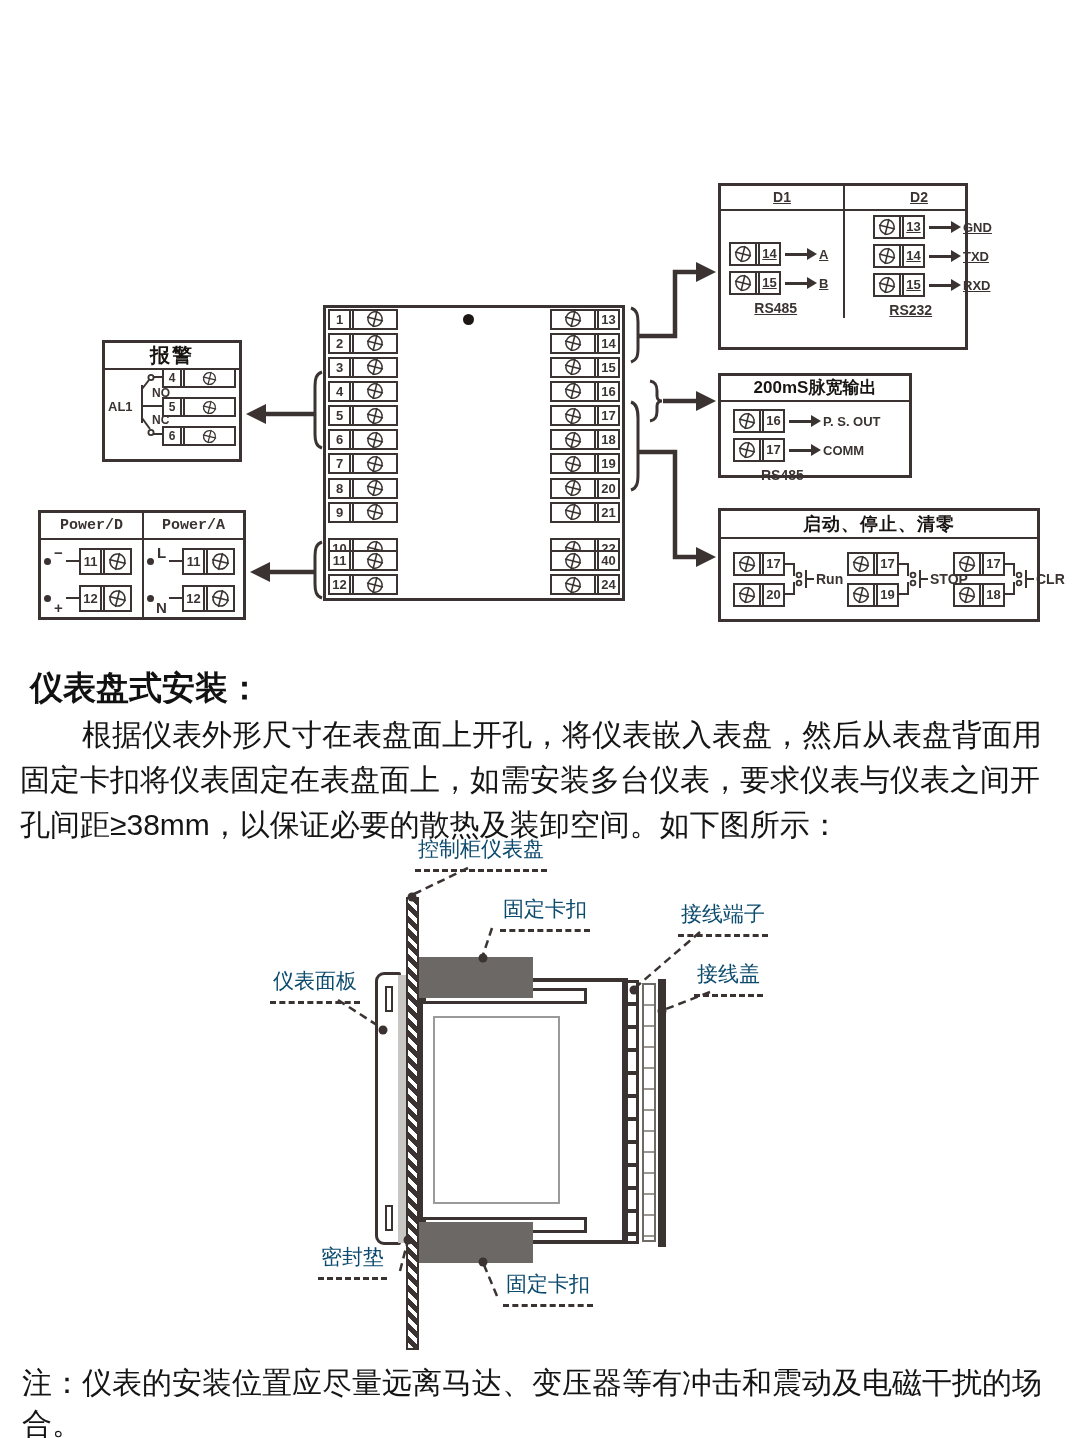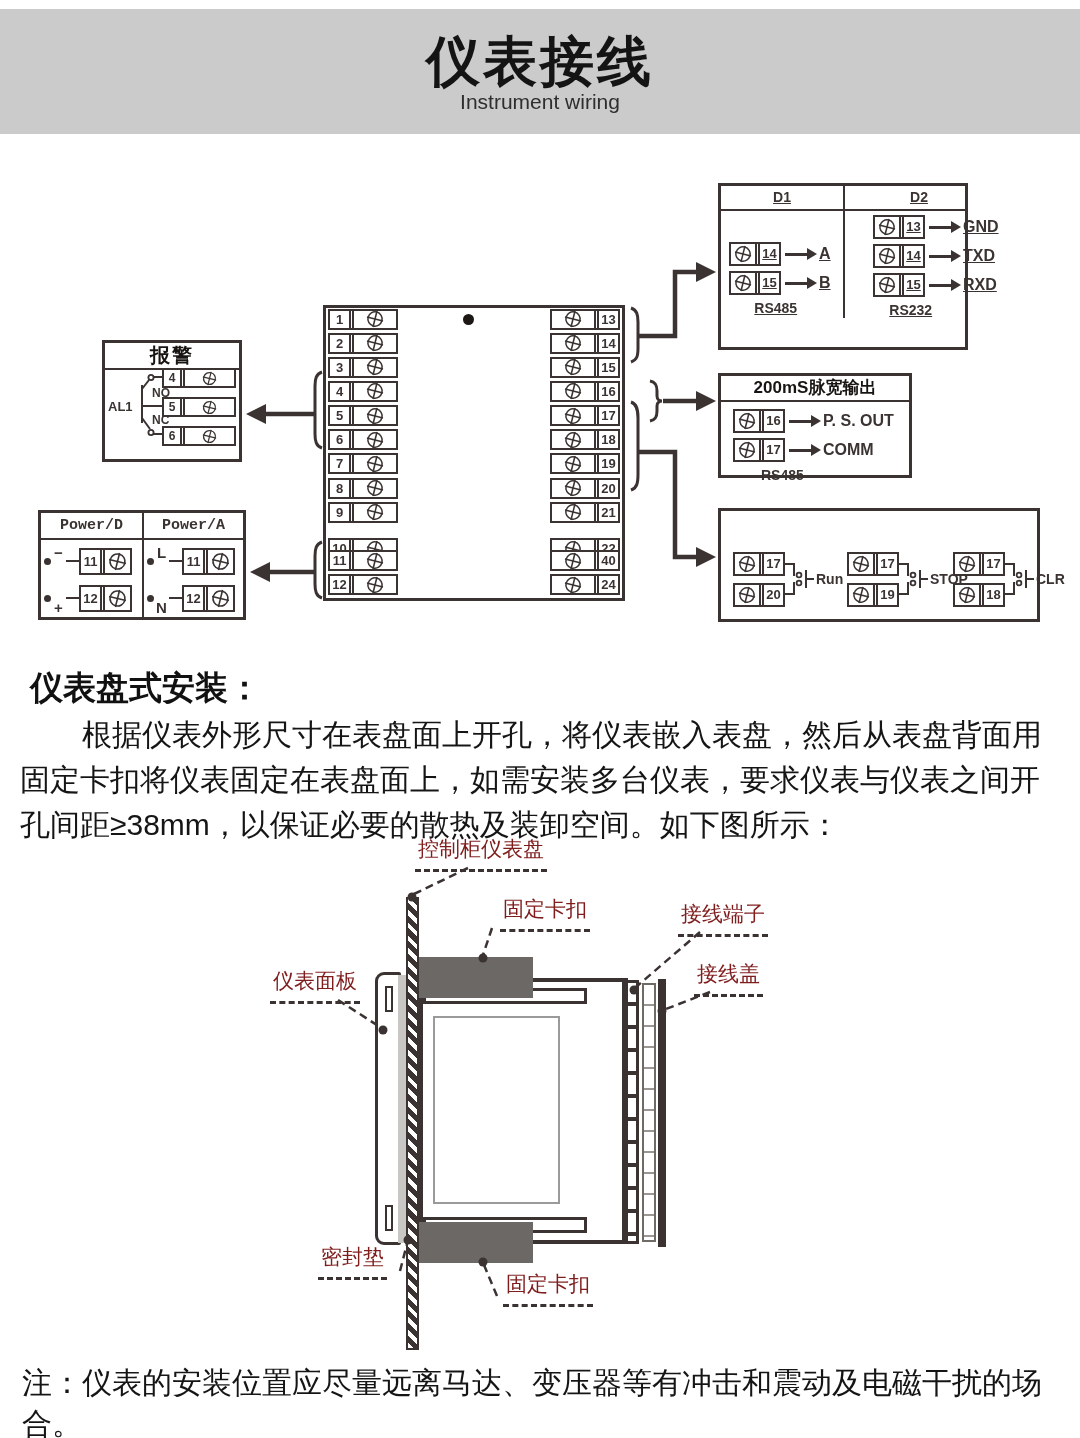--- a/index.html
+++ b/index.html
@@ -65,21 +65,21 @@
   .puscrew .screw-icon{width:19px;height:19px;}
 
   
   .cterm{display:inline-flex;border:2px solid var(--ink);height:24px;background:#fff;align-items:stretch;flex:none;}
   .cterm .tscrew{width:26px;display:flex;align-items:center;justify-content:center;border-right:2px solid var(--ink);}
   .cterm .tnum{min-width:21px;padding:0 2px;border-left:2px solid var(--ink);margin-left:1px;
     font-size:13px;font-weight:700;line-height:20px;text-align:center;}
   .harrow{display:inline-block;width:22px;height:3px;background:var(--ink);position:relative;margin:0 12px 0 4px;flex:none;}
   .harrow::after{content:"";position:absolute;right:-10px;top:-5px;border-left:10px solid var(--ink);
     border-top:6.5px solid transparent;border-bottom:6.5px solid transparent;}
-  .tlabel{font-size:16px;font-weight:700;white-space:nowrap;}
+  .tlabel{font-size:13px;font-weight:700;white-space:nowrap;}
   .crow{display:flex;align-items:center;margin-bottom:5px;}
   .tfooter{font-size:14px;font-weight:700;}
 
   
   #comm-box{left:718px;top:183px;width:250px;height:167px;}
   #comm-box .dbox-title{height:27px;line-height:25px;font-size:20px;}
   .comm-grid{display:grid;grid-template-columns:122px 122px;text-decoration:underline;}
   .comm-head{height:25px;line-height:23px;text-align:center;font-size:14px;font-weight:700;border-bottom:2px solid var(--ink);}
   .comm-col{padding:4px 0 0 8px;display:flex;flex-direction:column;height:107px;}
   .comm-col-r{border-left:2px solid var(--ink);padding-left:28px;}
@@ -100,21 +100,21 @@
   .gbracket{flex:none;color:var(--ink);}
   .glabel{font-size:14px;font-weight:700;margin-left:1px;}
 
   
   .sec-heading{position:absolute;left:30px;top:666px;font-size:33px;font-weight:700;color:#111;}
   .sec-para{position:absolute;left:20px;top:712px;width:1048px;font-size:30px;line-height:45px;
     color:#151515;text-indent:62px;}
   .note-line{position:absolute;left:22px;top:1363px;width:1050px;font-size:30px;color:#151515;}
 
   
-  .m-label{position:absolute;font-size:21px;font-weight:500;color:#7f1d1d;
+  .m-label{position:absolute;font-size:21px;font-weight:500;color:#0c4a6e;
     border-bottom:3px dashed var(--ink);padding:0 3px 6px 3px;white-space:nowrap;}
   .hatch-bar{position:absolute;left:406px;top:897px;width:13px;height:453px;border:2px solid var(--ink);
     background:repeating-linear-gradient(45deg,#fff 0 4px,var(--ink) 4px 9px);}
   .gasket-strip{position:absolute;left:398px;top:975px;width:8px;height:268px;background:#c9c7c4;}
   .front-panel{position:absolute;left:375px;top:972px;width:26px;height:273px;border:3px solid var(--ink);
     border-radius:9px 2px 2px 9px;background:#fff;}
   .fp-slot{position:absolute;left:7px;width:8px;height:26px;border:2px solid var(--ink);}
   .fp-slot.top{top:11px;} .fp-slot.bot{bottom:11px;}
   .case-body{position:absolute;left:419px;top:978px;width:209px;height:266px;border:4px solid var(--ink);background:#fff;}
   .case-slot{position:absolute;border:3px solid var(--ink);background:#fff;width:164px;height:16px;left:423px;}
@@ -140,24 +140,20 @@
     <g transform="rotate(14 12 12)" fill="none" stroke="currentColor" stroke-width="2">
       <circle cx="12" cy="12" r="9.5"></circle>
       <line x1="12" y1="1" x2="12" y2="23"></line>
       <line x1="1" y1="12" x2="23" y2="12"></line>
     </g>
   </symbol>
 </svg>
 
 <div id="page">
 
-  <div class="hdr-band">
-    <div class="hdr-title">仪表接线</div>
-    <div class="hdr-sub">Instrument wiring</div>
-  </div>
 
   <div class="dbox" id="center-block">
     <span class="cb-dot"></span>
     <div>
         <div class="cb-row left" style="top: 0.5px;">
           <span class="cb-num">1</span>
           <span class="cb-screw">
             <svg class="screw-icon" viewBox="0 0 24 24">
               <use href="#screw-sym"></use>
             </svg>
@@ -558,20 +554,21 @@
           <span class="tnum">17</span>
         </span>
         <span class="harrow"></span>
         <span class="tlabel">COMM</span>
       </div>
       <div class="tfooter">RS485</div>
     </div>
   </div>
 
   <div class="dbox" id="control-box">
+    <div class="dbox-title">启动、停止、清零</div>
     <div class="cgroup" style="left:12px;top:39px">
       <span class="gcol">
         <span class="cterm">
           <span class="tscrew">
               <svg class="screw-icon" viewBox="0 0 24 24">
                 <use href="#screw-sym"></use>
               </svg>
             </span>
           <span class="tnum">17</span>
         </span>

